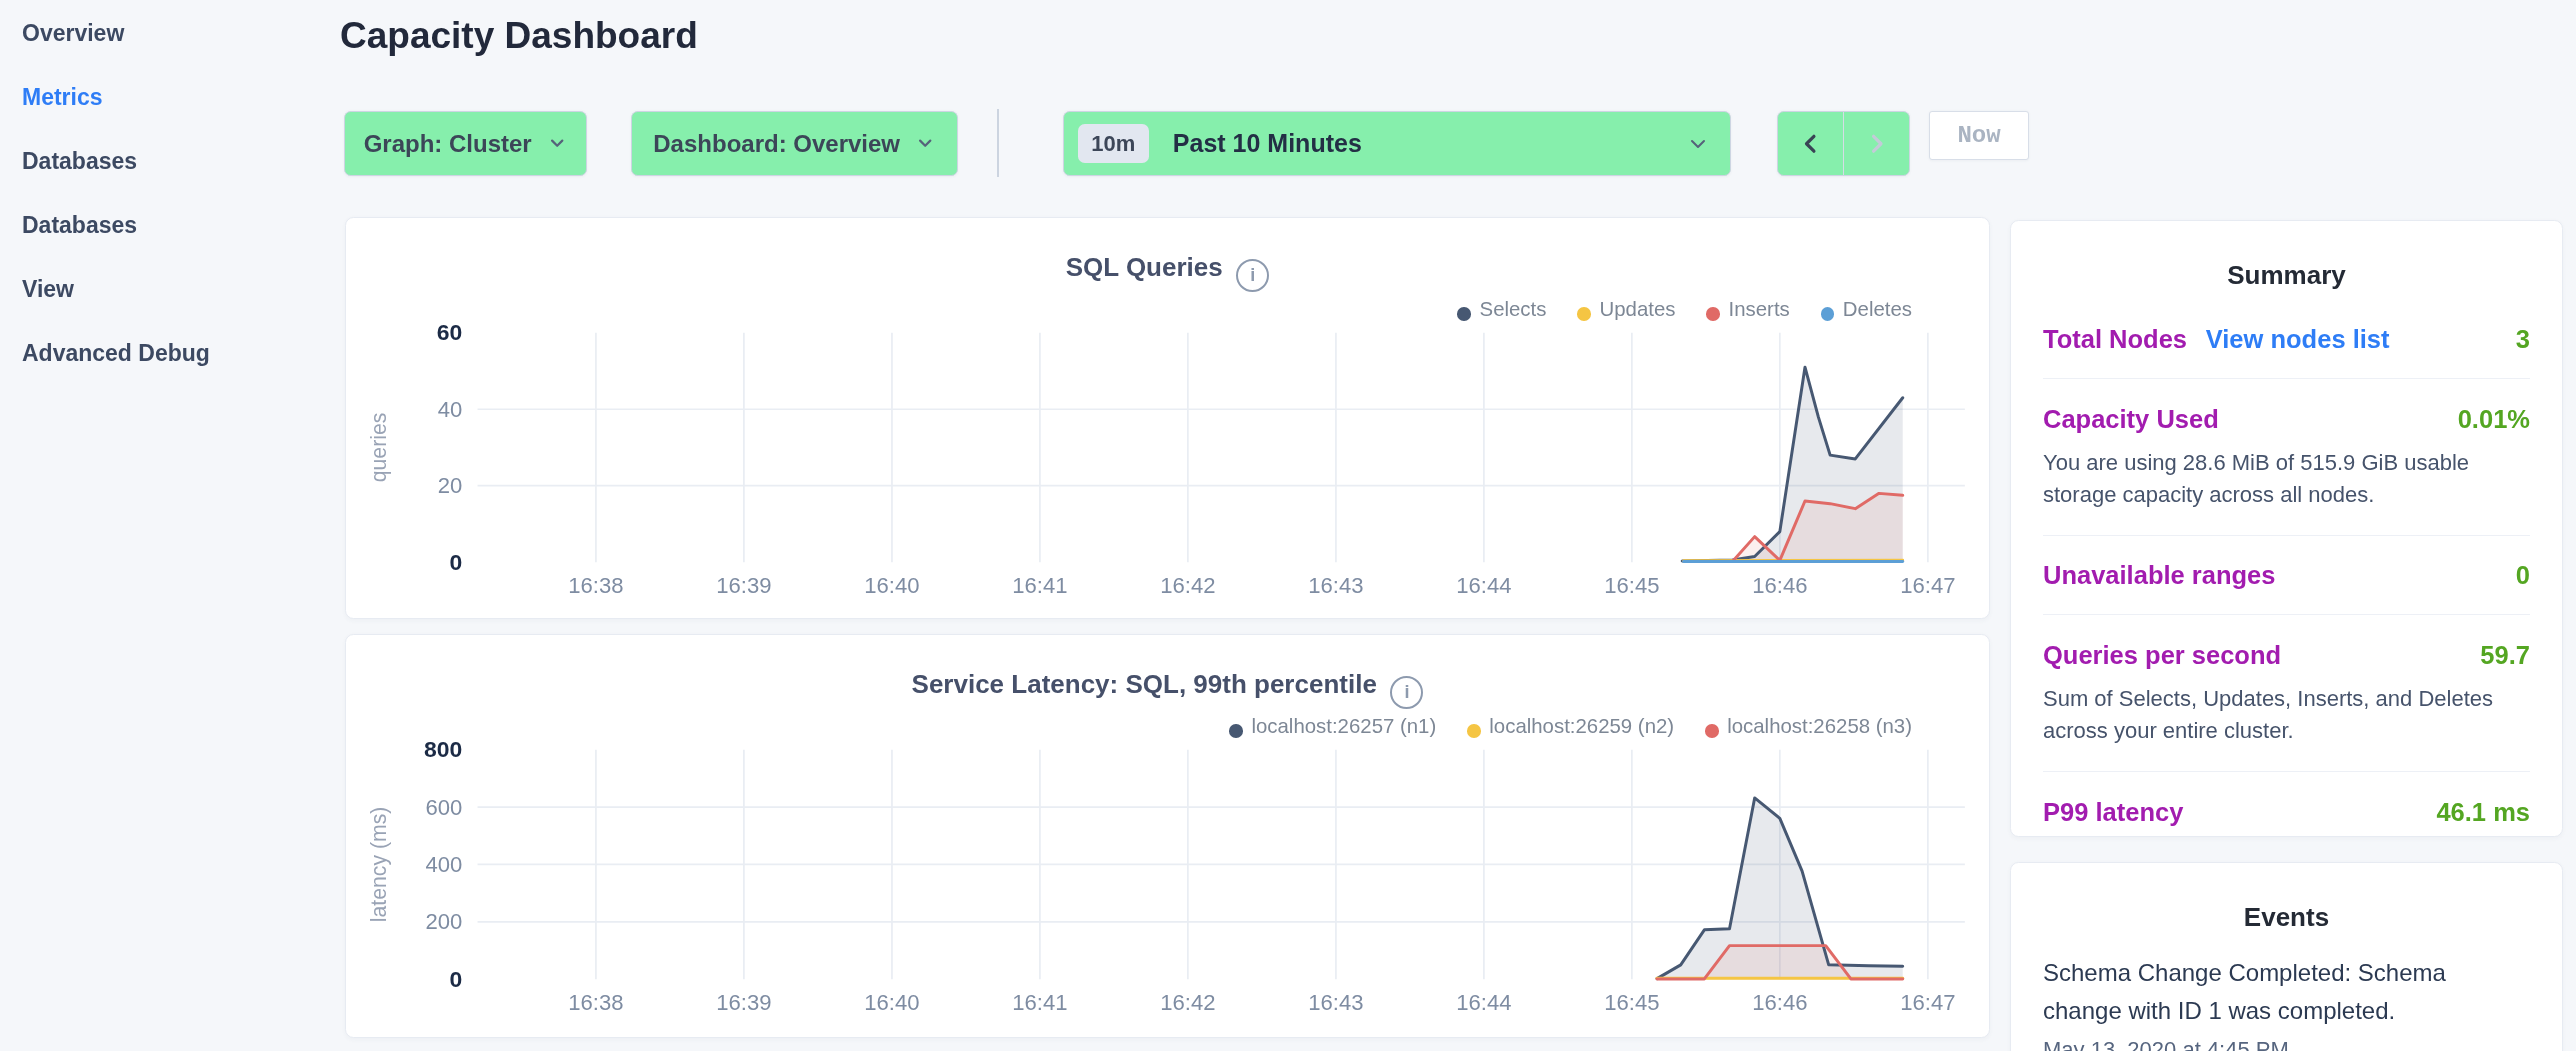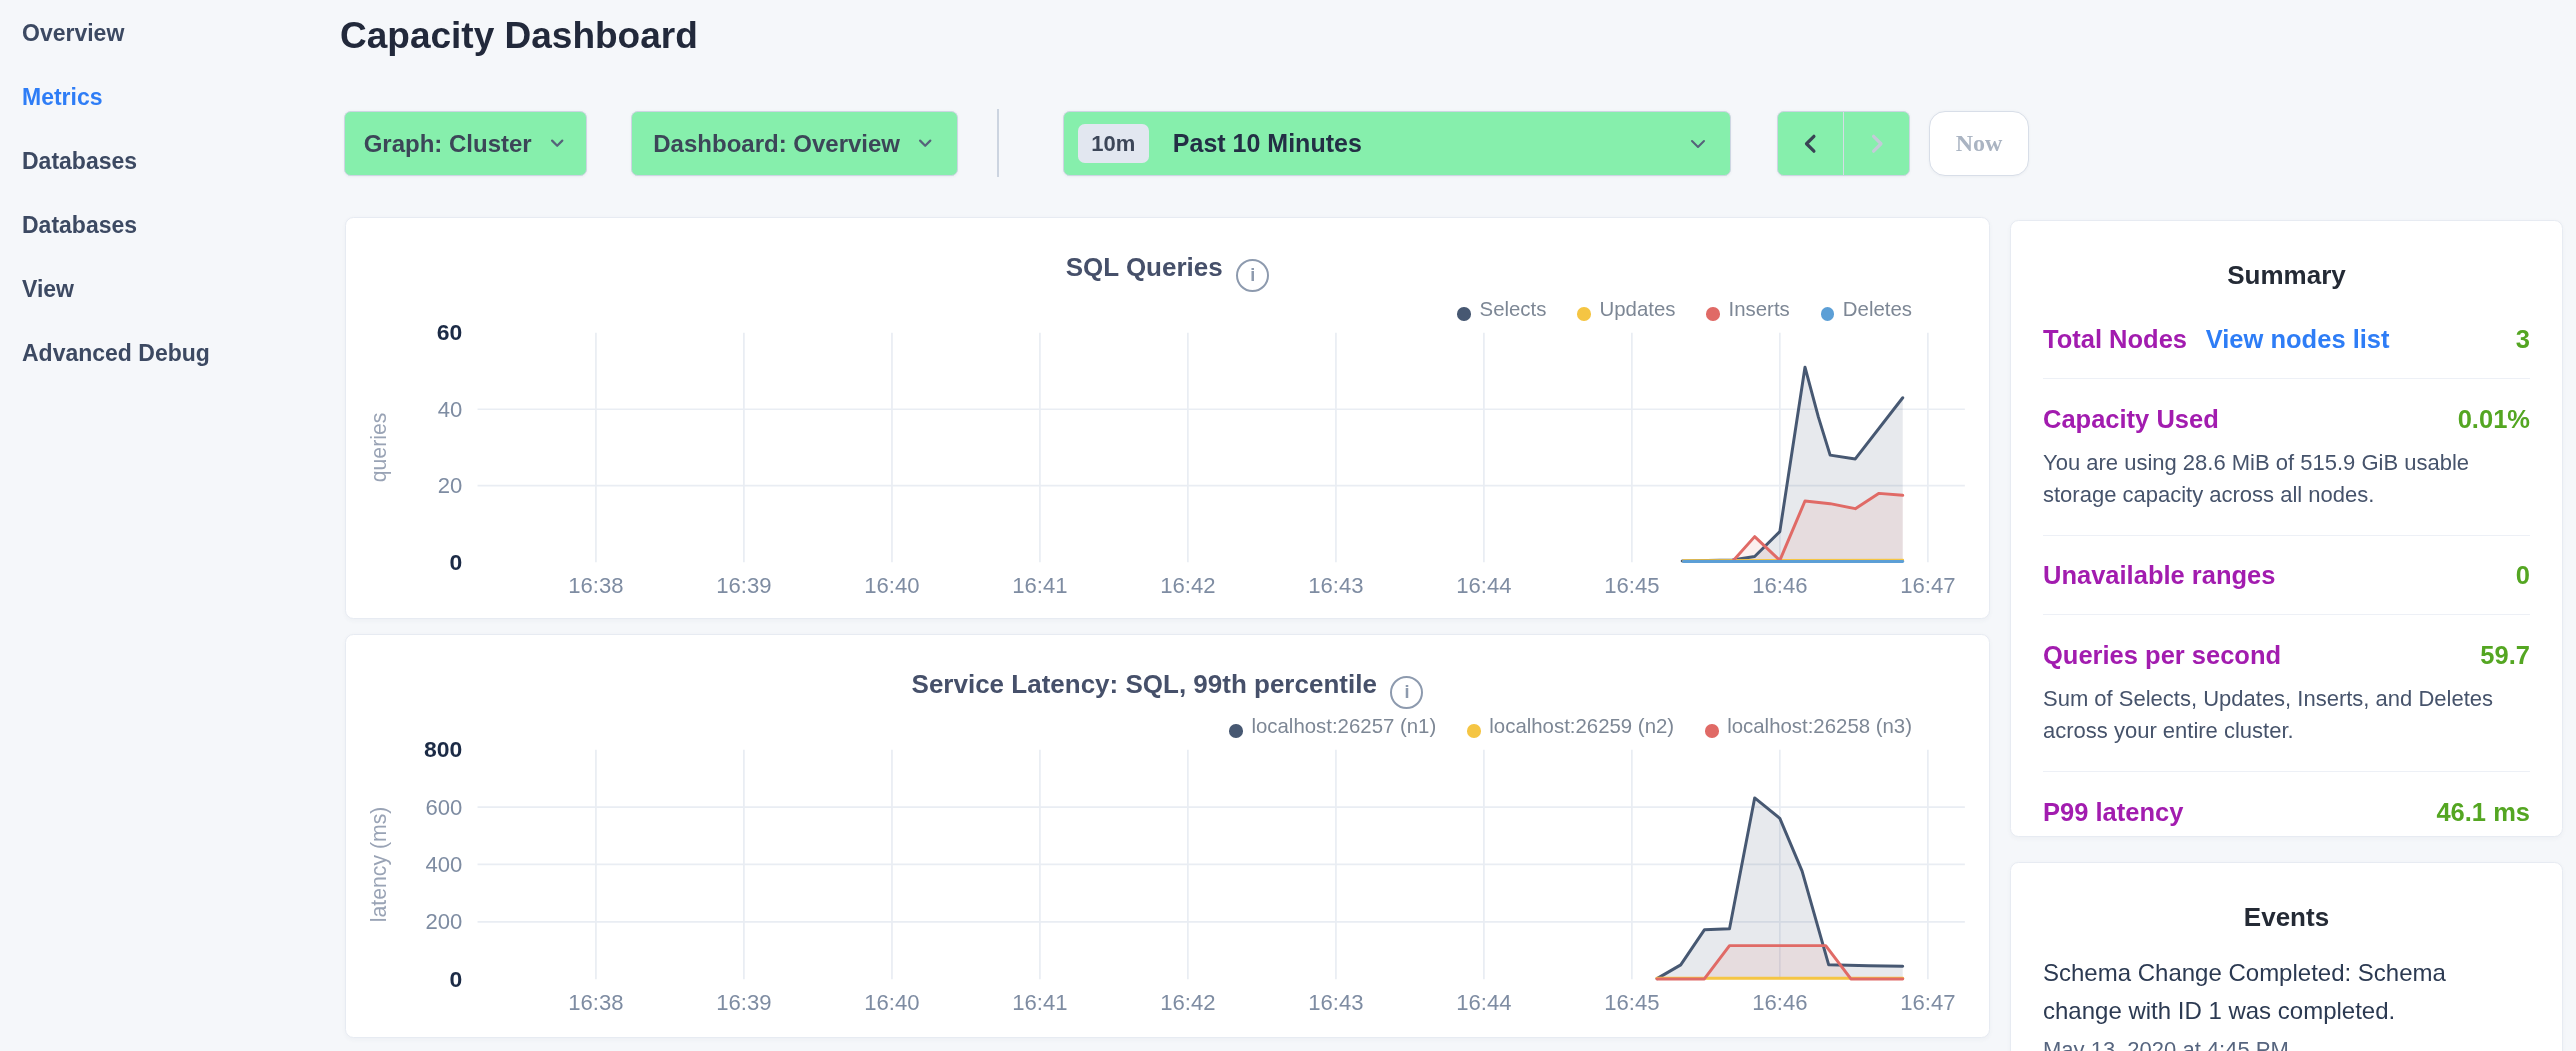--- a/index.html
+++ b/index.html
@@ -30,22 +30,22 @@
   .tr-badge{background:#e2e7f0;border-radius:6.8px;padding:6.8px 13.6px;font-size:22px;
             font-weight:700;color:#3c4658;}
   .tr-label{margin-left:24px;font-size:25px;font-weight:700;color:#232f45;}
   .tp-chevron{margin-left:auto;color:#55627a;}
 
   .nav-btns{left:1777px;width:133px;padding:0;overflow:hidden;}
   .nav-btn{flex:1;height:100%;background:none;border:none;display:flex;align-items:center;
            justify-content:center;cursor:pointer;padding:0;}
   .nav-btn.prev{border-right:1.7px solid #d5dce6;color:#394455;}
   .nav-btn.next{color:#c3cbd8;}
-  .now-btn{position:absolute;left:1929px;top:111px;width:100px;height:65px;background:#fff;
-           border:1.7px solid #d8dee8;border-radius:16px;font-family:Liberation Serif, serif;font-size:24px;
+  .now-btn{position:absolute;left:1929px;top:111px;width:100px;height:49px;background:#fff;
+           border:1.7px solid #d8dee8;border-radius:3px;font-family:Liberation Mono, monospace;font-size:24px;
            font-weight:700;color:#aab4c2;cursor:pointer;box-shadow:0 0.9px 2.6px rgba(60,70,90,.05);}
 
   
   .card{position:absolute;background:#fff;border:1.7px solid #e7ebf2;border-radius:8.5px;
         box-sizing:border-box;box-shadow:0 1.7px 4.3px rgba(60,70,90,.04);}
   #chart-card-0{left:345px;top:217px;width:1645px;height:402px;}
   #chart-card-1{left:345px;top:634px;width:1645px;height:404px;}
   #summary-card{left:2010px;top:220px;width:553px;height:617px;}
   #events-card{left:2010px;top:862px;width:553px;height:238px;}
 

